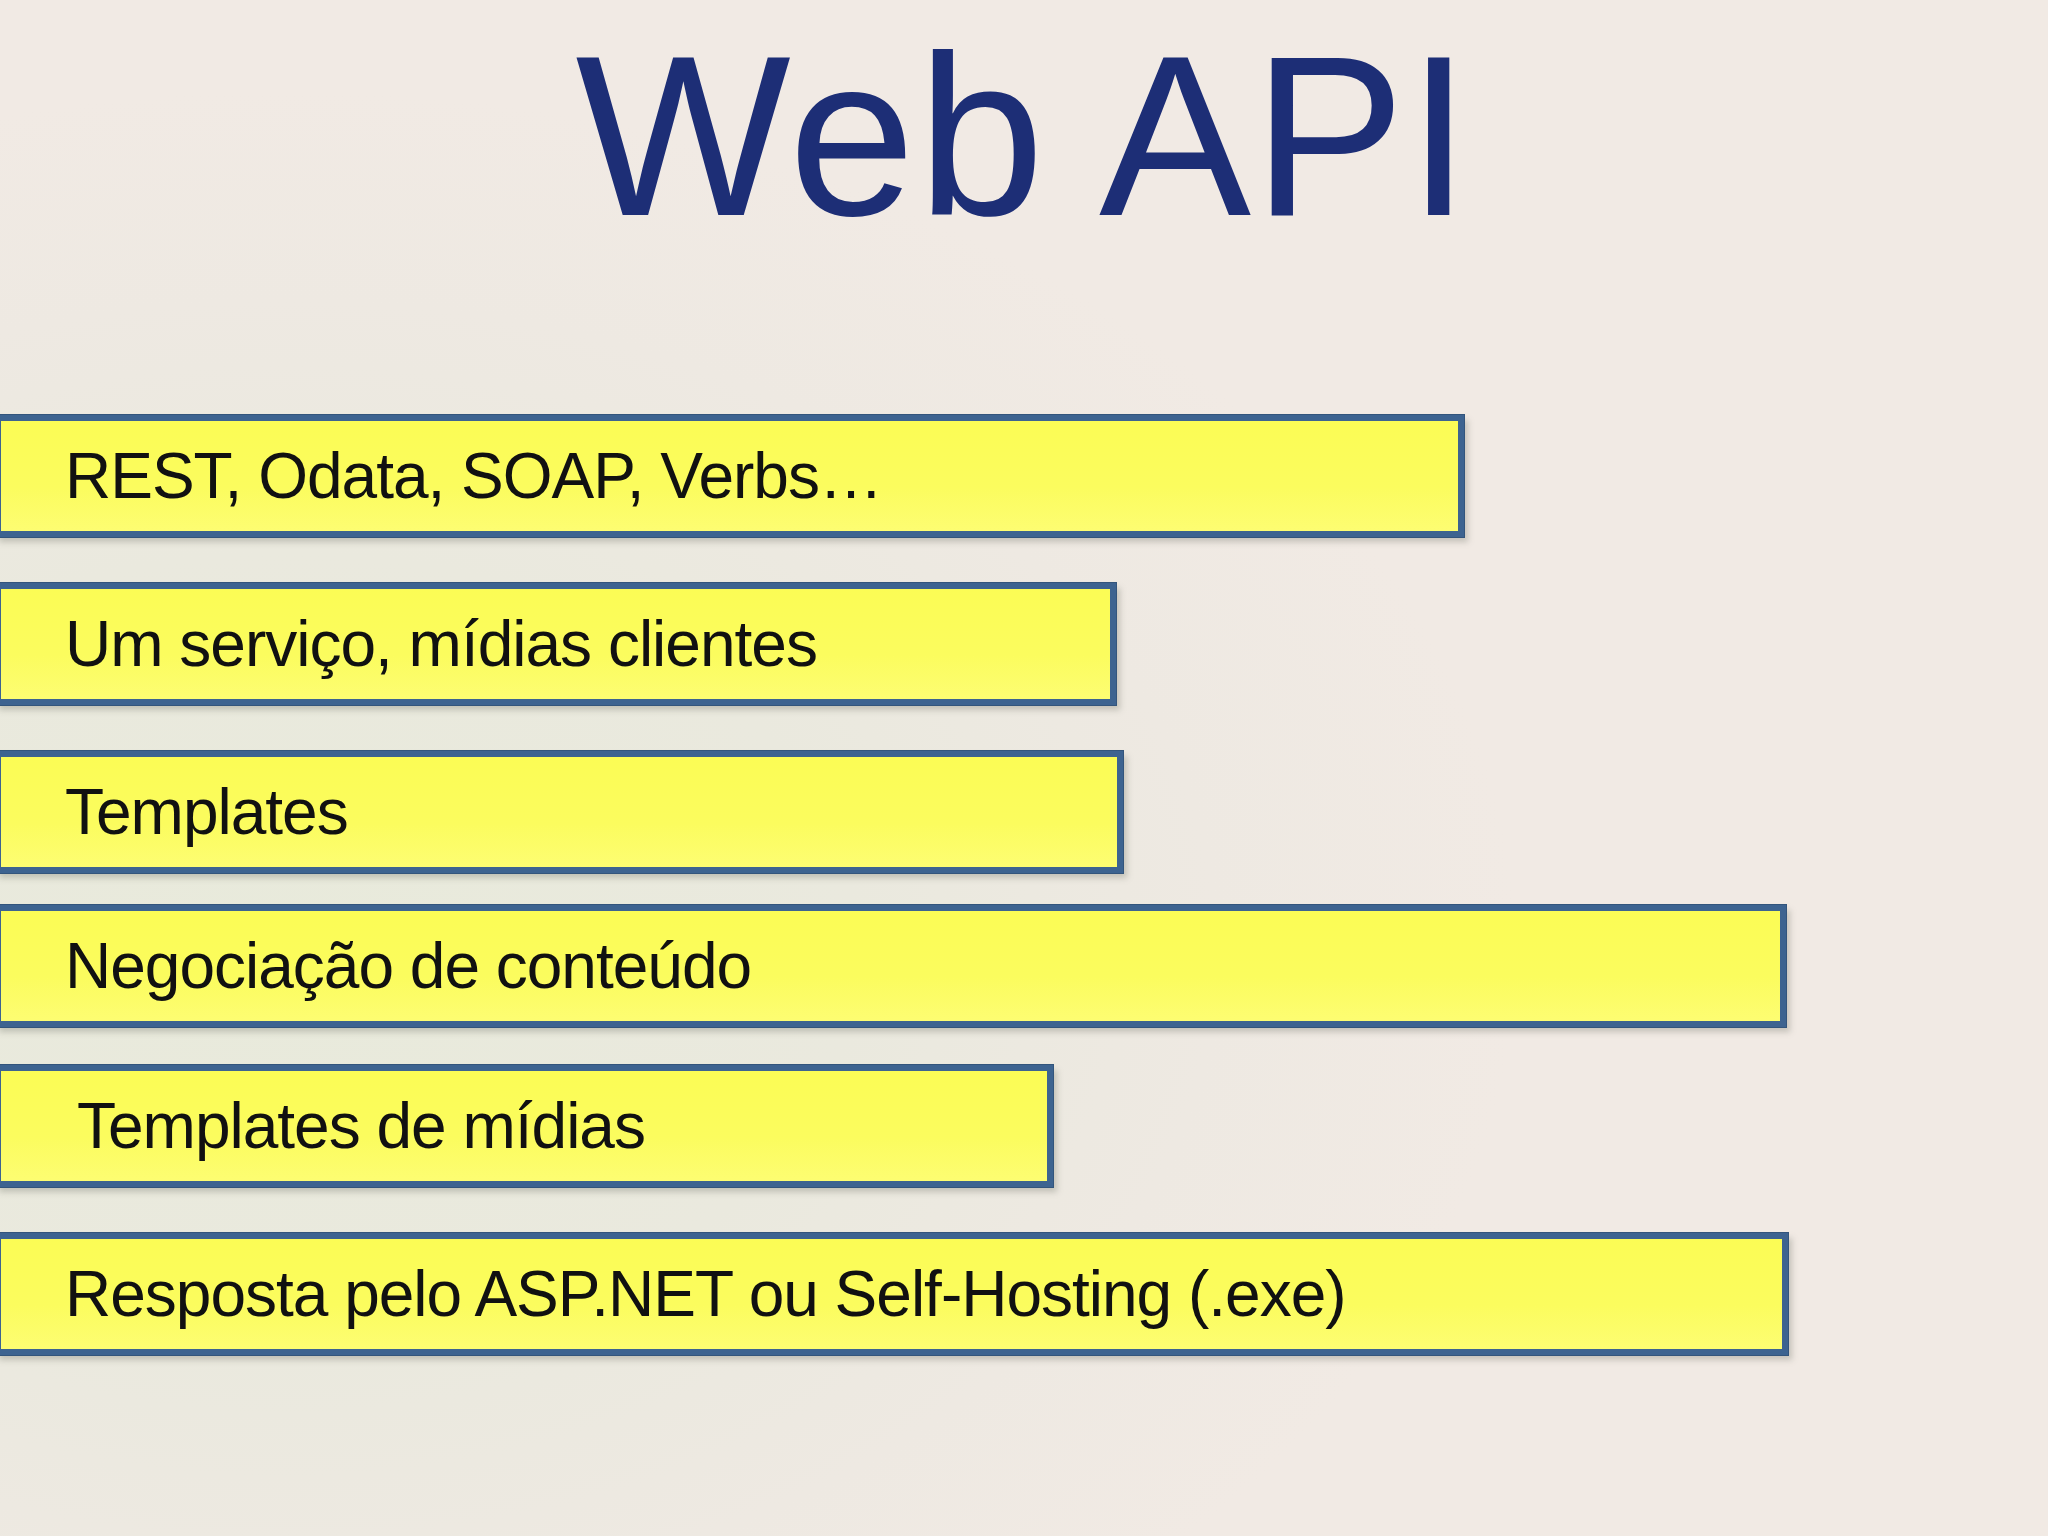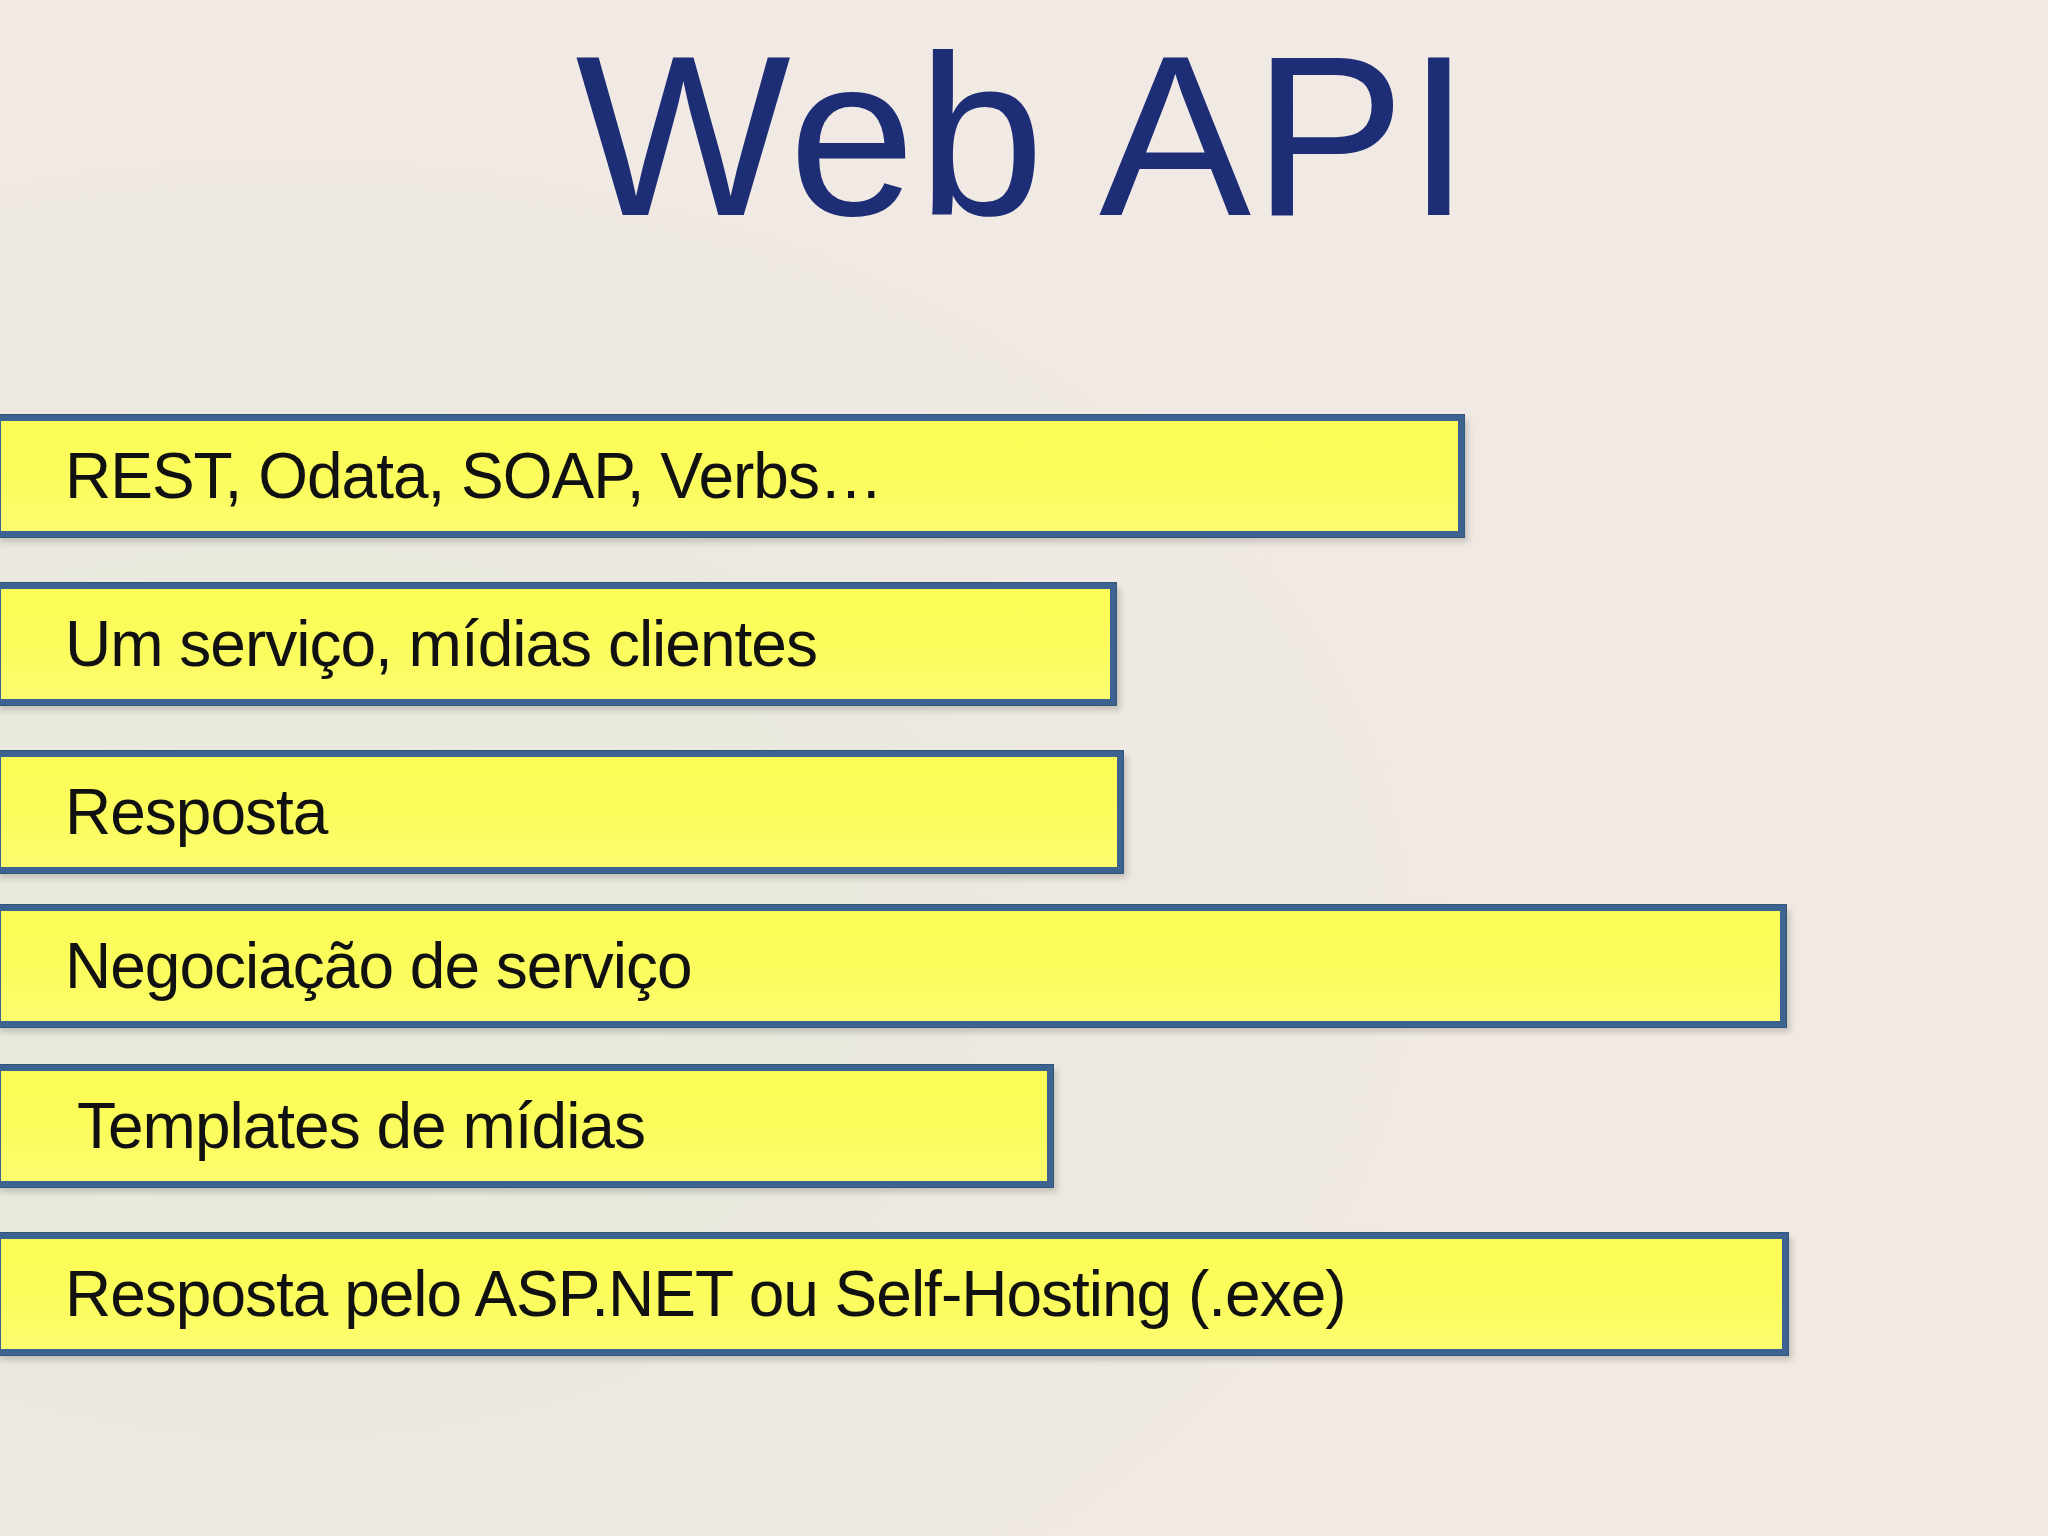--- a/index.html
+++ b/index.html
@@ -67,25 +67,25 @@
 
   <div class="bar">
     <span class="bar-label">REST, Odata, SOAP, Verbs…</span>
   </div>
 
   <div class="bar">
     <span class="bar-label">Um serviço, mídias clientes</span>
   </div>
 
   <div class="bar">
-    <span class="bar-label">Resposta</span>
+    <span class="bar-label">Templates</span>
   </div>
 
   <div class="bar">
-    <span class="bar-label">Negociação de serviço</span>
+    <span class="bar-label">Negociação de conteúdo</span>
   </div>
 
   <div class="bar">
     <span class="bar-label">Templates de mídias</span>
   </div>
 
   <div class="bar">
     <span class="bar-label">Resposta pelo ASP.NET ou Self-Hosting (.exe)</span>
   </div>
 

